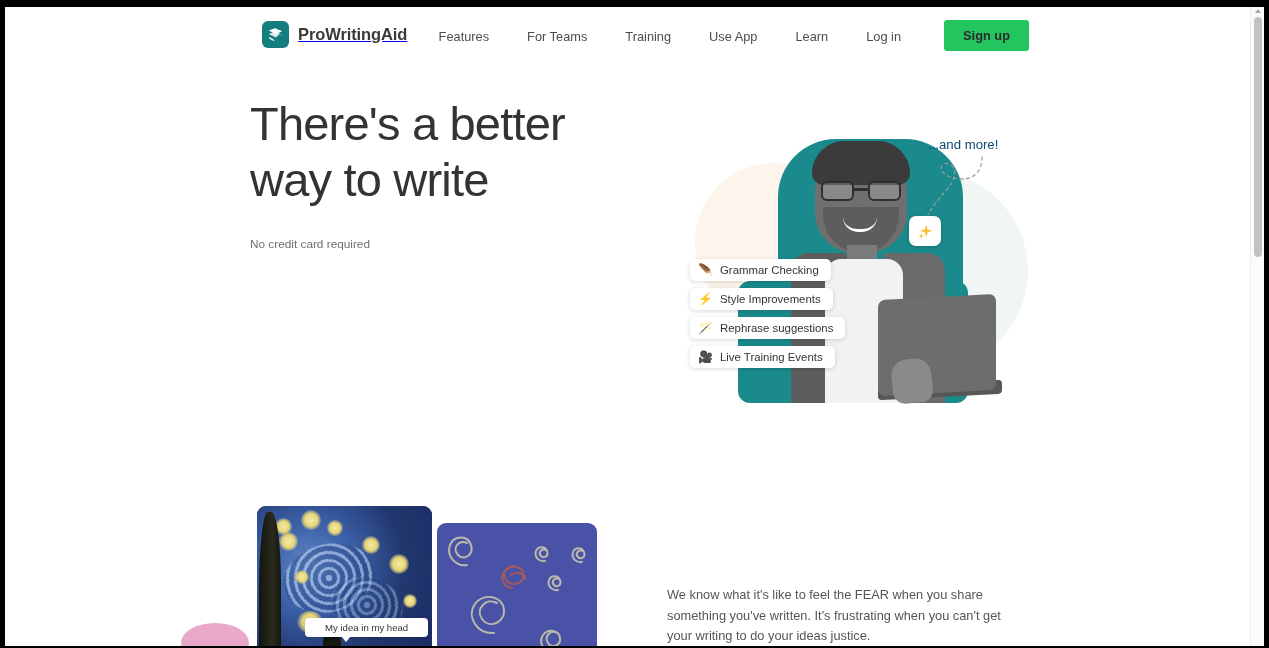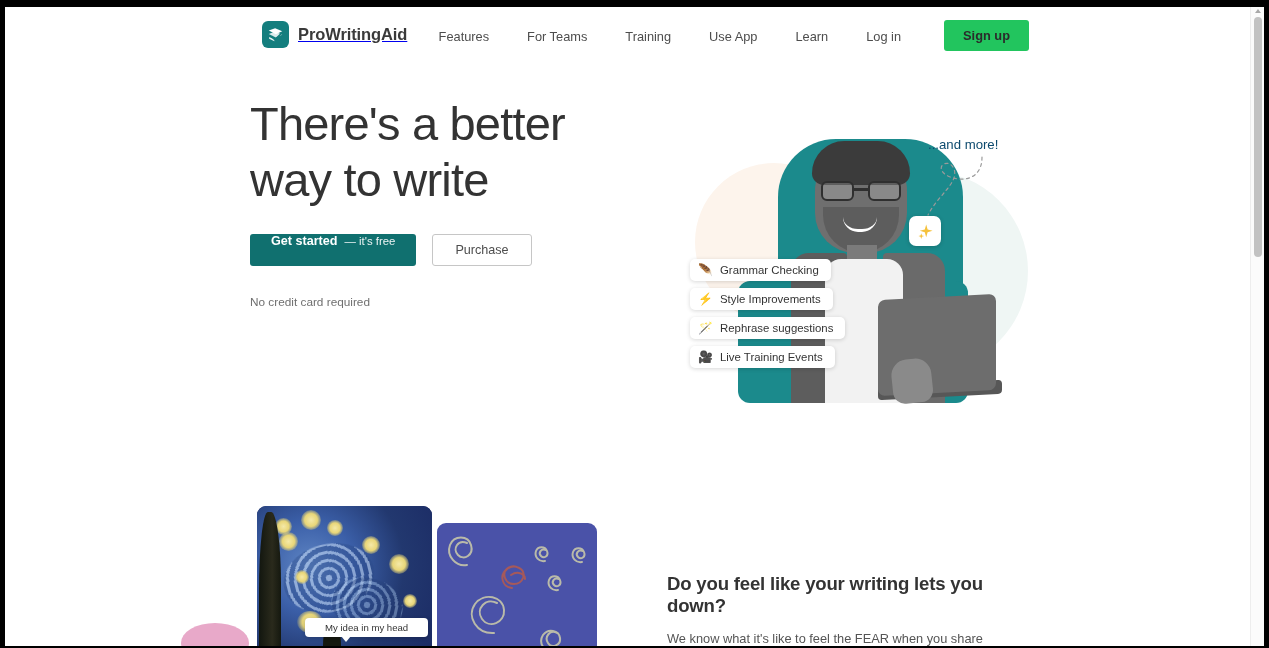--- a/index.html
+++ b/index.html
@@ -461,27 +461,20 @@
           <a class="nav-link">Log in</a>
           <button id="signup-btn">Sign up</button>
         </nav>
       </header>
 
       <section id="hero">
 
         <div id="hero-copy">
           <h1 id="hero-title">There's a better way to write</h1>
 
-          <div id="hero-cta">
-            <button id="get-started-btn">
-              <span id="get-started-label">Get started</span>
-              <span id="get-started-suffix">— it's free</span>
-            </button>
-            <button id="purchase-btn">Purchase</button>
-          </div>
 
           <p id="no-credit-note">No credit card required</p>
         </div>
 
         <div id="hero-art">
           <div class="blob" id="blob-cream"></div>
           <div class="blob" id="blob-mint"></div>
 
           <div id="teal-shape"></div>
           <div id="teal-shape-2"></div>
@@ -574,21 +567,20 @@
               <path d="M120 110 c -7 -4 -13 4 -9 10 c 4 6 13 2 12 -5 c -1 -8 -12 -10 -17 -3 c -5 8 1 17 11 17"></path>
             </g>
             <g fill="none" stroke="#B05A52" stroke-width="2" stroke-linecap="round" opacity=".9">
               <path d="M82 45 c -8 -5 -17 2 -14 10 c 3 8 15 8 18 0 c 3 -9 -8 -15 -16 -9 c -8 6 -5 18 5 19"></path>
               <path d="M74 52 c 6 -4 14 -2 14 4"></path>
             </g>
           </svg>
         </div>
 
         <div id="lower-copy">
-          <h2 id="lower-title">Do you feel like your writing lets you down?</h2>
           <p id="lower-body">We know what it's like to feel the FEAR when you share something you've written. It's frustrating when you can't get your writing to do your ideas justice.</p>
         </div>
       </section>
 
     </div>
 
     <div id="scrollbar-track">
       <div id="scroll-up-arrow"></div>
       <div id="scrollbar-thumb"></div>
     </div>

